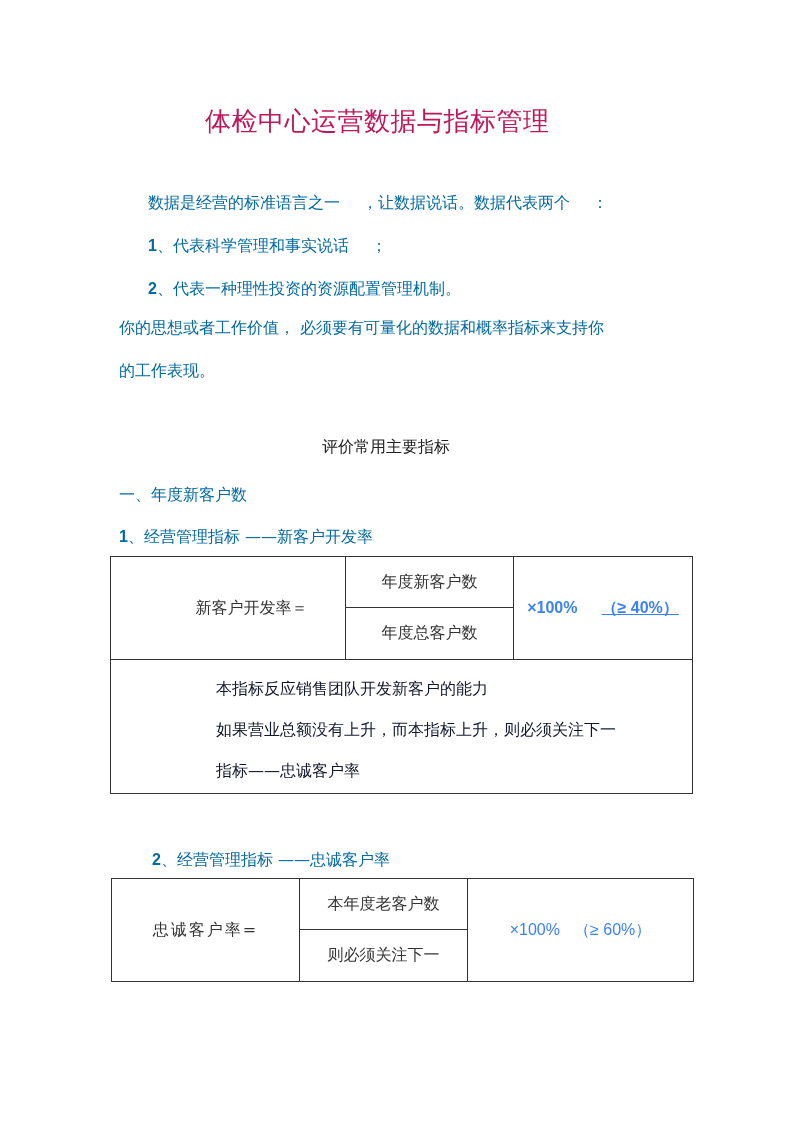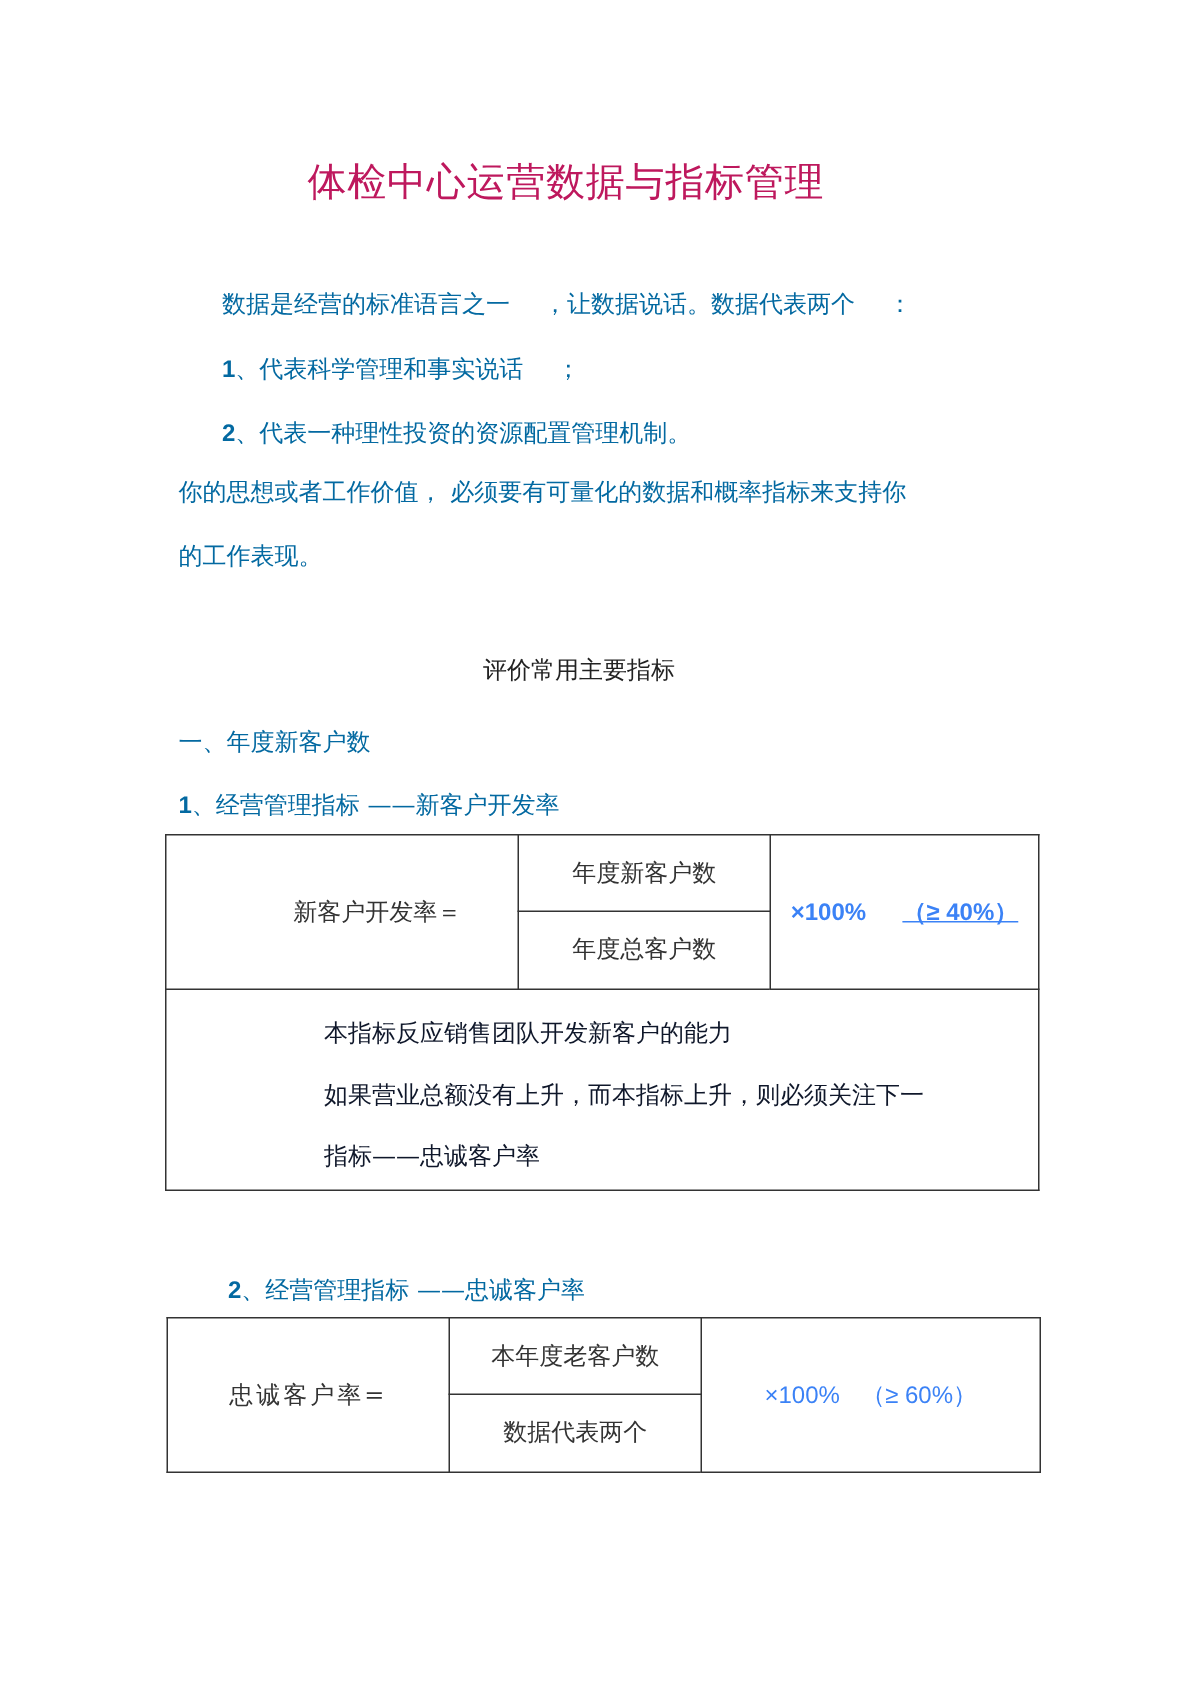--- a/index.html
+++ b/index.html
@@ -102,19 +102,19 @@
         <span>本年度老客户数</span>
       </td>
       <td rowspan="2">
         <span class="pct">×100%</span>
         <span style="display:inline-block;width:4px;"></span>
         <span class="pct">（≥  60%）</span>
       </td>
     </tr>
     <tr style="height:52px;">
       <td>
-        <span>数据代表两个</span>
+        <span>则必须关注下一</span>
       </td>
     </tr>
   </tbody>
     </table>
 
 </div>
 
 </body></html>

